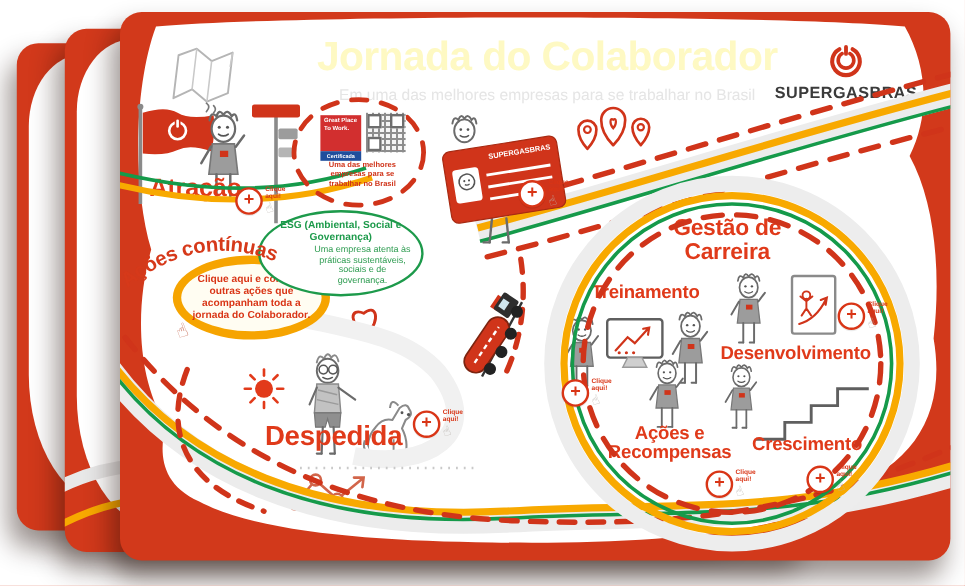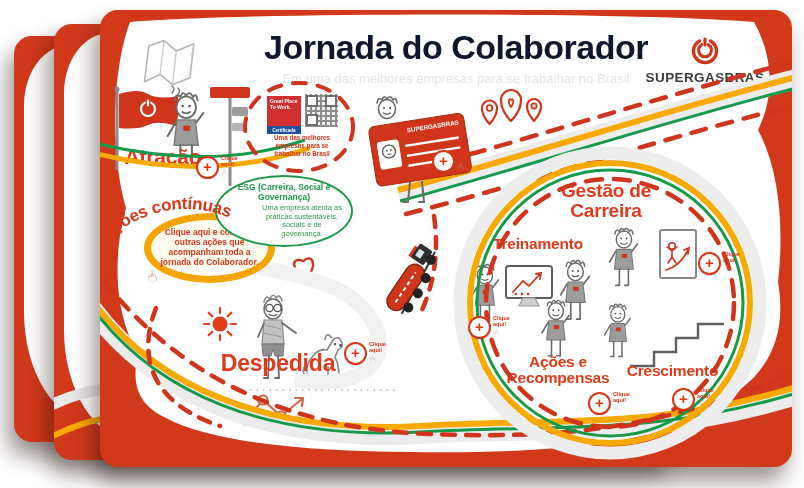--- a/index.html
+++ b/index.html
@@ -7,21 +7,21 @@
   .canvas{position:relative;width:804px;height:488px;}
   .card{position:absolute;background:#d2391b;border-radius:18px;box-shadow:-6px 14px 22px rgba(30,10,5,.45);}
   .card-back{left:14px;top:36px;width:600px;height:406px;}
   .card-mid{left:54px;top:24px;width:620px;height:436px;}
   .card-front{left:100px;top:10px;width:692px;height:457px;}
   .card-inner{position:absolute;inset:9px 14px 20px 10px;background:#fff;
     border-radius:46px 120px 90px 70px/60px 90px 70px 110px;}
   .layer{position:absolute;left:0;top:0;width:100%;height:100%;}
   .abs{position:absolute;}
   .title{position:absolute;left:46px;top:18px;width:620px;text-align:center;
-    font-size:34px;font-weight:bold;color:#0f172a;letter-spacing:-.5px;}
+    font-size:34px;font-weight:bold;color:#fef9c3;letter-spacing:-.5px;}
   .subtitle{position:absolute;left:146px;top:60px;width:420px;text-align:center;
     font-size:13px;font-weight:normal;color:#e5e5e5;line-height:1.35;}
   .brand{position:absolute;left:520px;top:26px;width:170px;text-align:center;}
   .brand-name{margin-top:4px;font-size:13.5px;font-weight:bold;color:#3b3b3b;letter-spacing:.4px;}
   .lbl{position:absolute;color:#e03a1a;font-weight:bold;text-align:center;line-height:1.05;letter-spacing:-.2px;}
   .clique{position:absolute;display:flex;align-items:flex-start;gap:2px;z-index:6;}
   .clique .plus{width:19px;height:19px;border:2.6px solid #d93516;border-radius:50%;background:#fff;
     color:#d93516;font-weight:bold;font-size:15px;line-height:17px;text-align:center;flex:0 0 auto;
     box-shadow:0 1px 0 rgba(0,0,0,.08);}
   .clique .meta{display:flex;flex-direction:column;align-items:flex-start;margin-top:-1px;}
@@ -228,21 +228,21 @@
       <text font-size="17" font-weight="bold" fill="#d6391a" letter-spacing="-0.3">
         <textPath href="#arc1">Ações contínuas</textPath>
       </text>
     </svg>
     <div class="bubble">
       <span class="btxt">Clique aqui e conheça outras ações que acompanham toda a jornada do Colaborador.</span>
       <span class="hand-big">☝</span>
     </div>
 
     <div class="esg">
-      <div class="esg-title">ESG (Carreira, Social e Governança)</div>
+      <div class="esg-title">ESG (Ambiental, Social e Governança)</div>
       <div class="esg-text">Uma empresa atenta às práticas sustentáveis, sociais e de governança.</div>
     </div>
 
     <svg class="abs" style="left:186px;top:240px" width="36" height="34" viewBox="0 0 36 34">
       <path d="M18 29 C4 18 7 4 18 11 C29 4 32 18 18 29 Z" fill="none" stroke="#d0341a" stroke-width="2.4" transform="rotate(-8 18 17)"></path>
     </svg>
 
     <svg class="abs" style="left:276px;top:222px;z-index:4" width="80" height="96" viewBox="0 0 80 96">
       <g transform="rotate(-56 40 48)">
         <line x1="4" y1="55" x2="74" y2="48" stroke="#333" stroke-width="2"></line>
@@ -346,20 +346,21 @@
         </span>
     </div>
 
     <svg class="abs" style="left:504px;top:216px" width="116" height="72" viewBox="0 0 116 72">
       <use href="#doodle-person" x="0" y="0" width="38" height="72"></use>
       <rect x="56" y="4" width="36" height="48" rx="2" fill="#fff" stroke="#8a8a8a" stroke-width="2"></rect>
       <circle cx="68" cy="20" r="3.2" fill="none" stroke="#d0341a" stroke-width="1.6"></circle>
       <path d="M68 23 v8 M68 25 l-5 -4 M68 25 l5 -4 M68 31 l-4 6 M68 31 l4 6" fill="none" stroke="#d0341a" stroke-width="1.6" stroke-linecap="round"></path>
       <path d="M62 44 Q76 40 84 24 M80 24 L85 22 L84 28" fill="none" stroke="#d0341a" stroke-width="1.8" stroke-linecap="round"></path>
     </svg>
+    <div class="lbl" style="left:478px;top:277px;width:170px;font-size:15.5px">Desenvolvimento</div>
     <div class="clique" style="left:598px;top:242px">
       <span class="plus">+</span>
       <span class="meta">
           <span class="txt">Clique aqui!</span>
       <span class="hand">☝</span>
         </span>
     </div>
 
     <svg class="abs" style="left:432px;top:288px" width="46" height="70">
         <use href="#doodle-person"></use>

